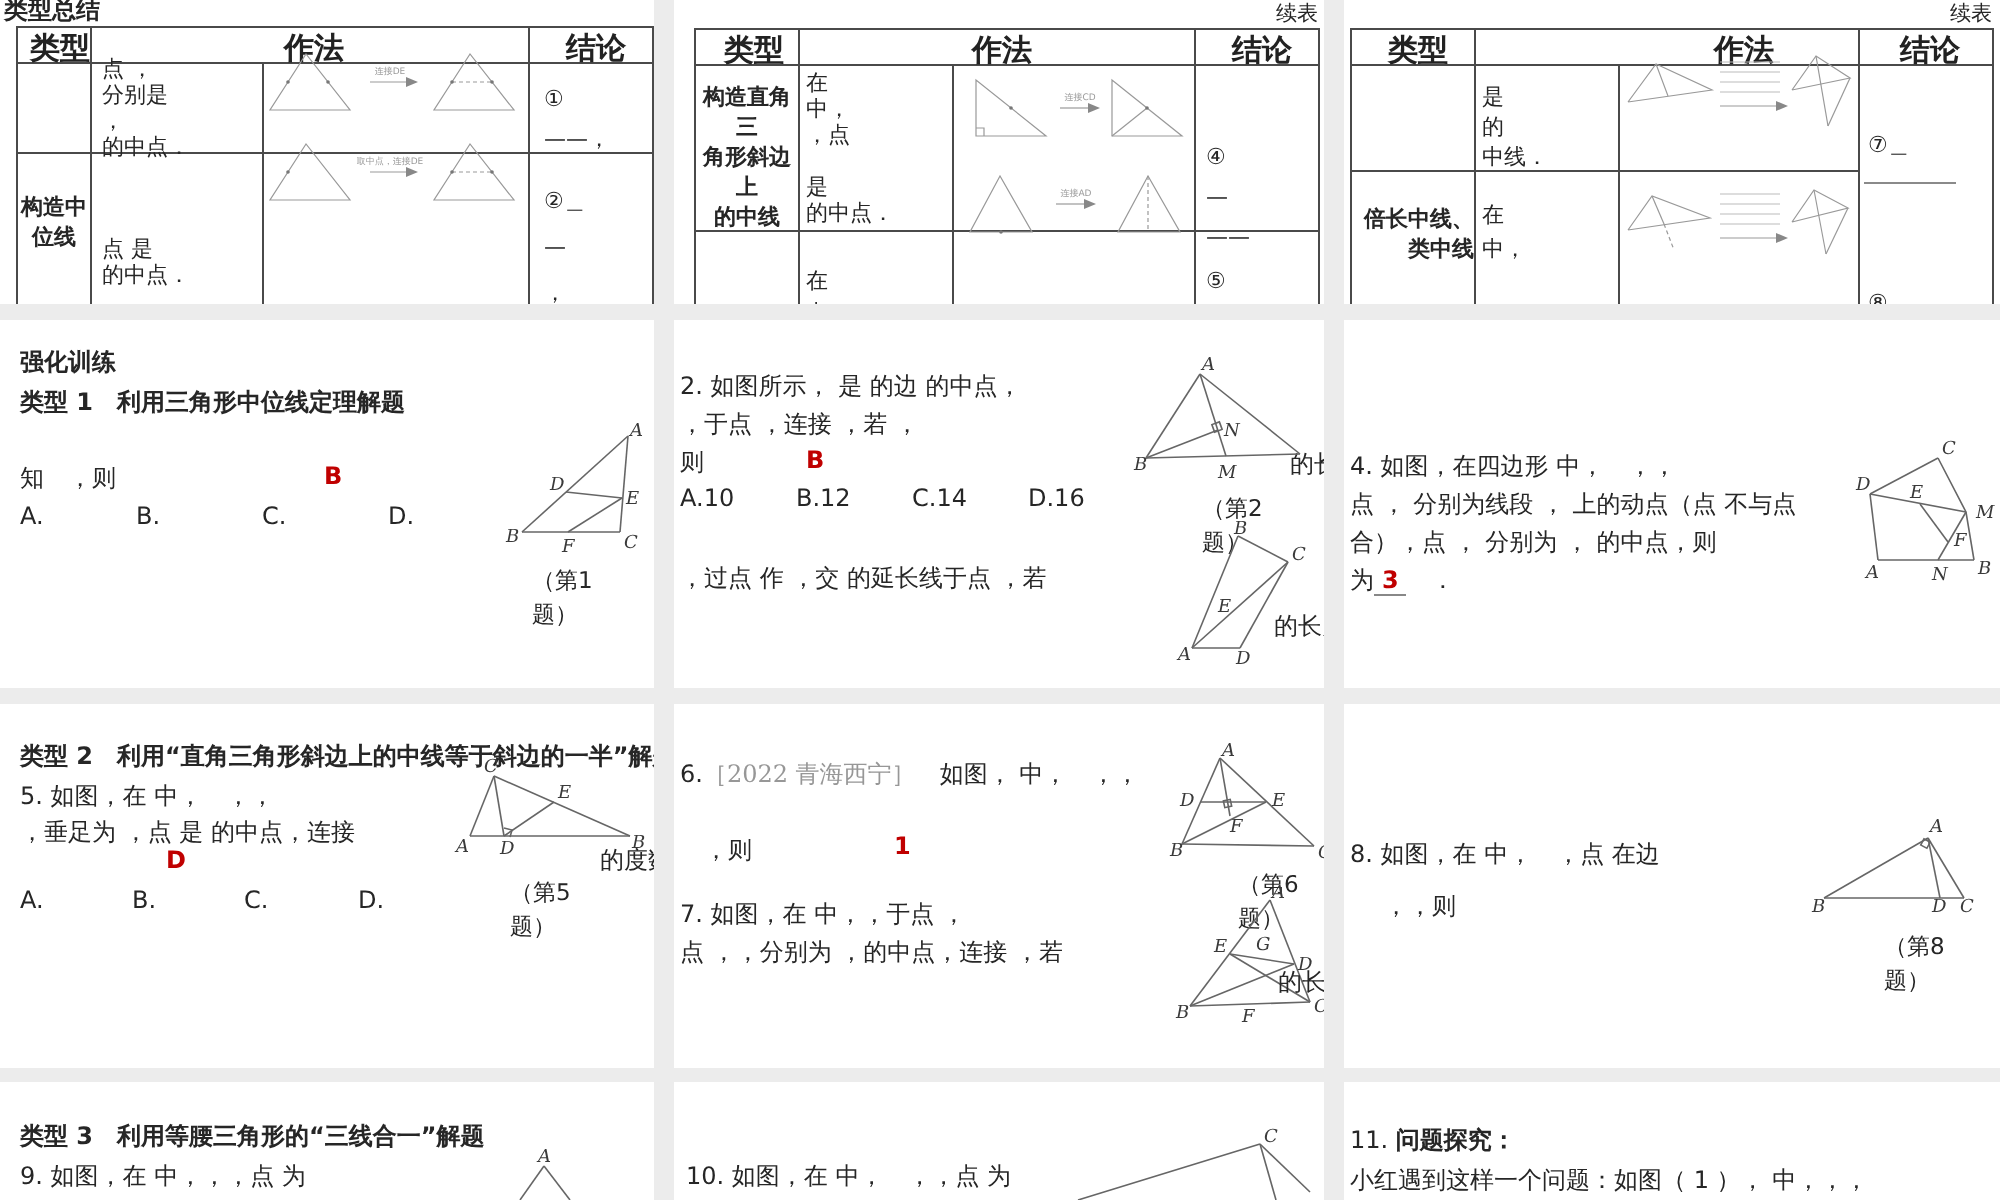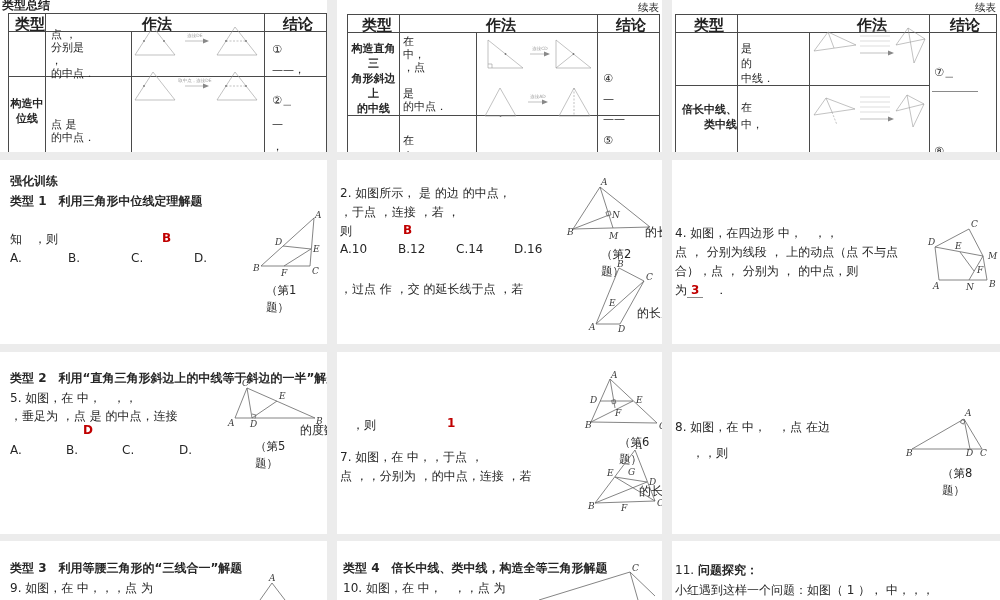--- a/index.html
+++ b/index.html
@@ -296,20 +296,23 @@
     <text class="lbl" x="54" y="21">E</text>
     <text class="lbl" x="3" y="48">A</text>
     <text class="lbl" x="25" y="49">D</text>
     <text class="lbl" x="91" y="46">B</text>
   </svg>
   <div class="cap" style="left:255px;top:86px">（第5
 题）</div>
 </section>
 
 <section class="card" style="left:337px;top:352px;width:325px;height:182px">
+  <div class="t" style="left:3px;top:27px">
+    <span class="num">6.</span><span class="tag">［2022 青海西宁］</span><span>　如图， 中，　，，</span>
+  </div>
   <div class="t" style="left:3px;top:65px">　，则</div>
   <div class="ans" style="left:110px;top:64px">1</div>
   <svg style="left:248px;top:18px" width="80" height="60" viewBox="0 0 80 60">
     <line x1="25" y1="9" x2="6" y2="52"></line>
       <line x1="25" y1="9" x2="72" y2="53"></line>
       <line x1="6" y1="52" x2="72" y2="53"></line>
     <line x1="15" y1="31" x2="48" y2="31"></line>
       <line x1="6" y1="52" x2="48" y2="31"></line>
       <line x1="25" y1="9" x2="30" y2="38"></line>
     <rect x="27" y="30" width="3.5" height="3.5" transform="rotate(-12 28.7 31.7)"></rect>
@@ -364,21 +367,20 @@
   <div class="t b" style="left:10px;top:19px">类型 3　利用等腰三角形的“三线合一”解题</div>
   <div class="t" style="left:10px;top:39px">9. 如图，在 中，，，点 为</div>
   <svg style="left:255px;top:33px" width="40" height="26" viewBox="0 0 40 26">
     <line x1="17" y1="9" x2="5" y2="26"></line>
       <line x1="17" y1="9" x2="30" y2="26"></line>
     <text class="lbl" x="14" y="7">A</text>
   </svg>
 </section>
 
 <section class="card" style="left:337px;top:541px;width:325px;height:59px">
-  <div class="t b" style="left:6px;top:19px">类型 4　倍长中线、类中线，构造全等三角形解题</div>
   <div class="t" style="left:6px;top:39px">10. 如图，在 中，　，，点 为</div>
   <svg style="left:200px;top:22px" width="125" height="37" viewBox="0 0 125 37">
     <line x1="93" y1="9" x2="2" y2="37"></line>
       <line x1="93" y1="9" x2="101" y2="37"></line>
       <line x1="93" y1="9" x2="118" y2="33"></line>
     <text class="lbl" x="95" y="8">C</text>
   </svg>
 </section>
 
 <section class="card" style="left:672px;top:541px;width:328px;height:59px">

